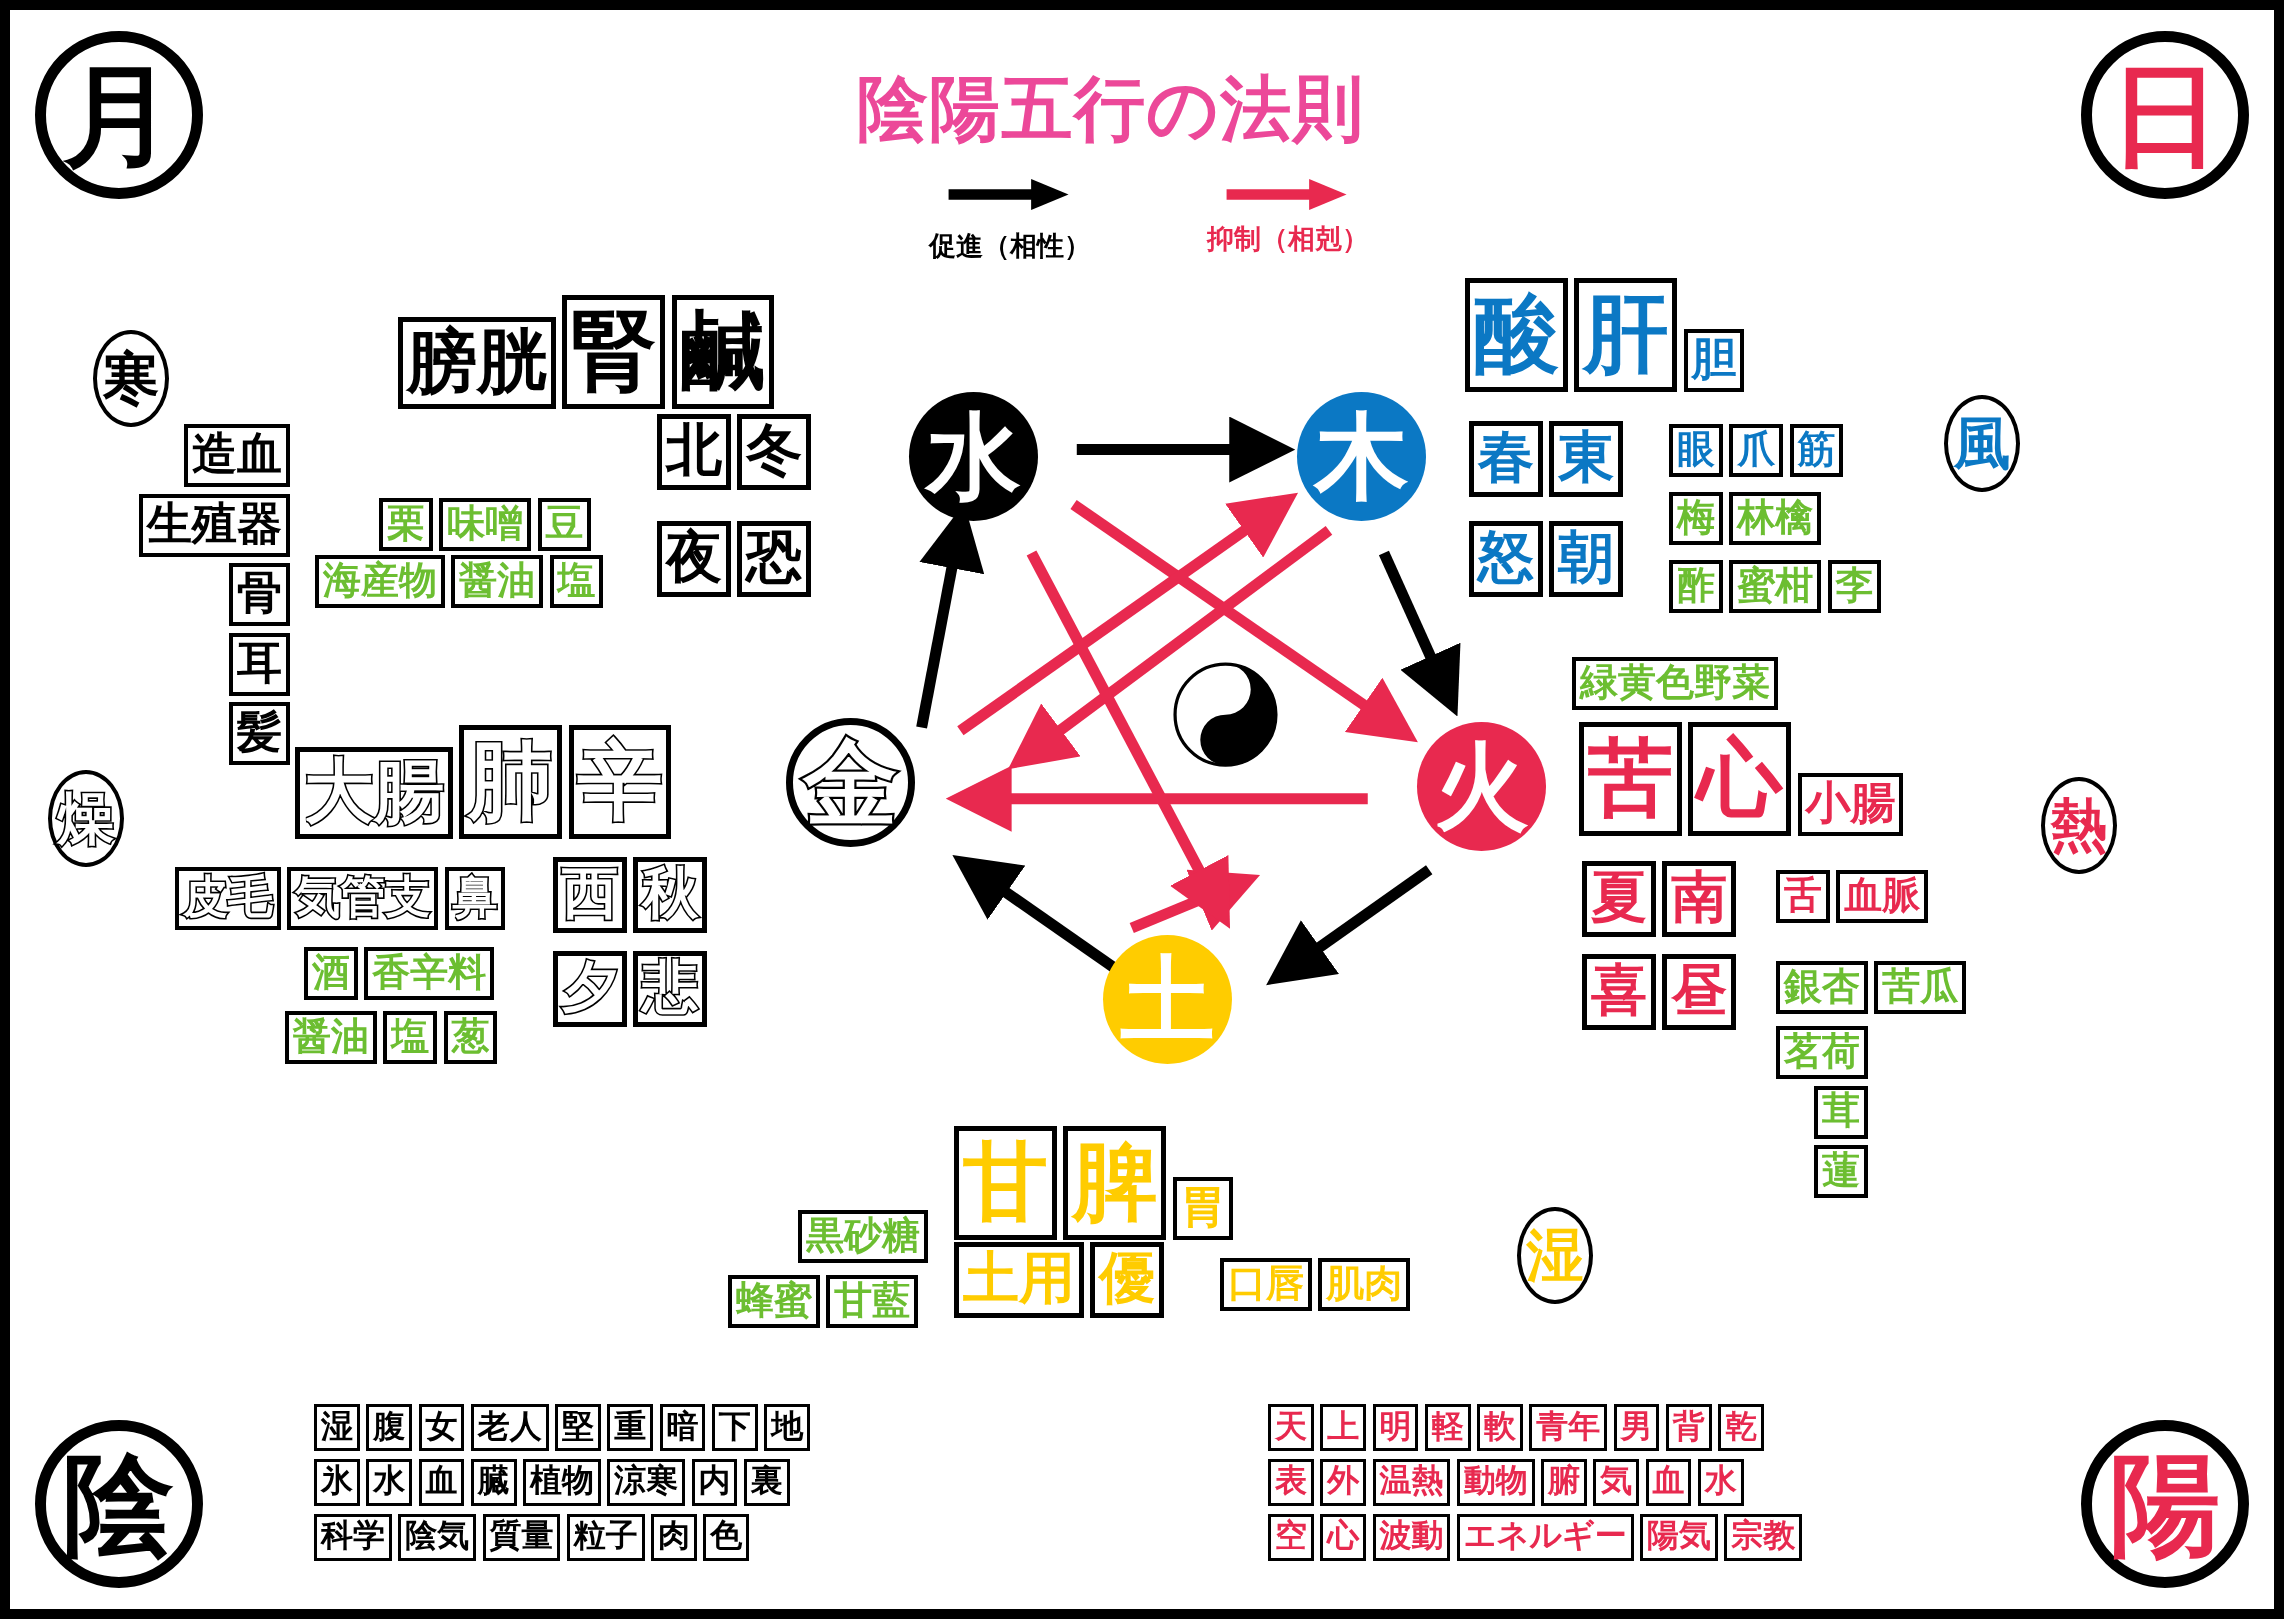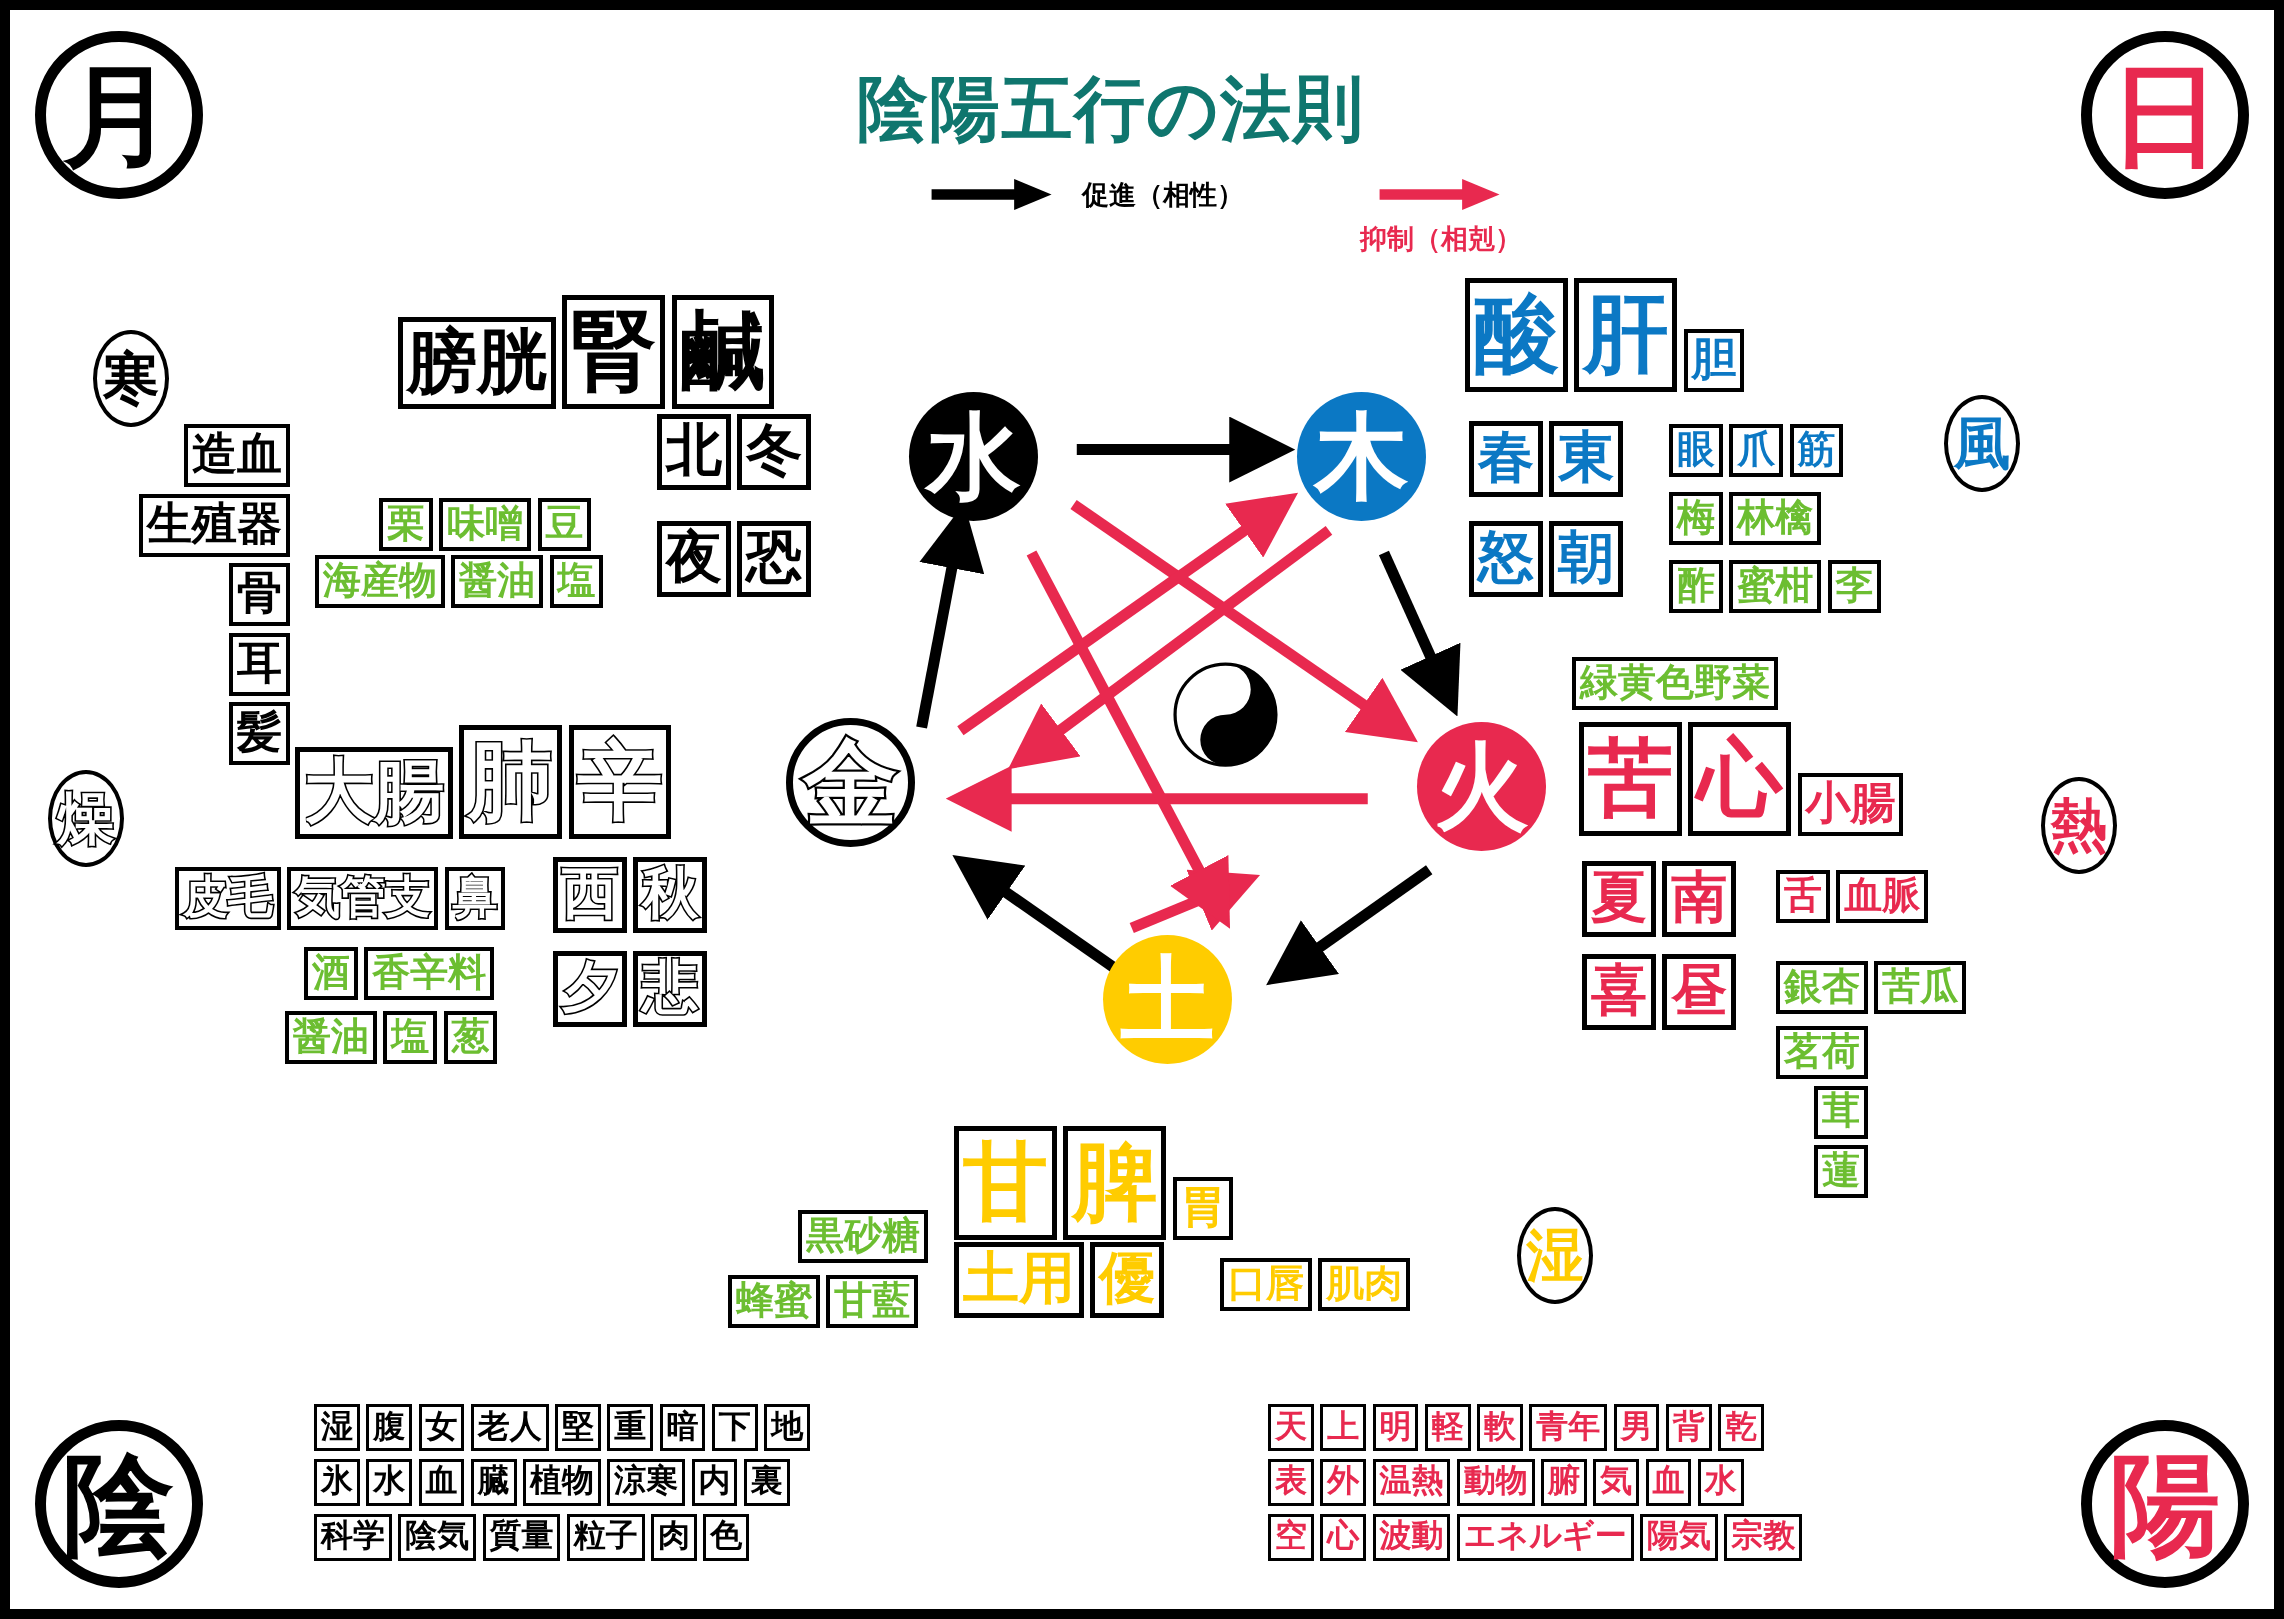--- a/index.html
+++ b/index.html
@@ -59,41 +59,41 @@
     display:flex;align-items:center;justify-content:center;
     font-size:94px;font-weight:bold;color:#fff;line-height:1;box-sizing:border-box;
   }
   .elem-water{background:#000;}
   .elem-wood {background:#0b78c4;}
   .elem-fire {background:#e8294f;}
   .elem-earth{background:#ffcc00;}
   .elem-metal{background:#fff;border:7.1px solid #000;color:#fff;-webkit-text-stroke:4.5px #000;paint-order:stroke fill;}
 
   
-  .title{font-size:71px;font-weight:bold;color:#0f766e;letter-spacing:1.3px;white-space:nowrap;}
+  .title{font-size:71px;font-weight:bold;color:#ec4899;letter-spacing:1.3px;white-space:nowrap;}
   .legend-label{font-size:27px;font-weight:bold;white-space:nowrap;}
   svg{display:block;}
 </style>
 </head>
 <body>
 
 <div id="poster">
 
   <div class="abs corner c-black" style="left:24.6px;top:21px;">月</div>
 
   <div class="abs corner c-red" style="right:24.6px;top:21px;">日</div>
 
   <div class="abs corner c-black" style="left:24.6px;bottom:21px;">陰</div>
 
   <div class="abs corner c-red" style="right:24.6px;bottom:21px;">陽</div>
 
   <div class="abs title" style="left:847px;top:52px;">陰陽五行の法則</div>
 
   <div class="abs" style="left:919px;top:165px;display:flex;gap:116px;align-items:flex-start;">
-    <div style="display:flex;flex-direction:row;align-items:center;gap:24px;">
+    <div style="display:flex;flex-direction:column;align-items:center;gap:14px;">
       <svg width="129" height="39" viewBox="0 0 200 60">
         <line x1="4" y1="30" x2="140" y2="30" stroke="#000" stroke-width="16"></line>
         <polygon points="132,6 190,30 132,54" fill="#000"></polygon>
       </svg>
       <span class="legend-label c-black">促進（相性）</span>
     </div>
     <div style="display:flex;flex-direction:column;align-items:center;gap:6.5px;">
       <svg width="129" height="39" viewBox="0 0 200 60">
         <line x1="4" y1="30" x2="140" y2="30" stroke="#e8294f" stroke-width="16"></line>
         <polygon points="132,6 190,30 132,54" fill="#e8294f"></polygon>

